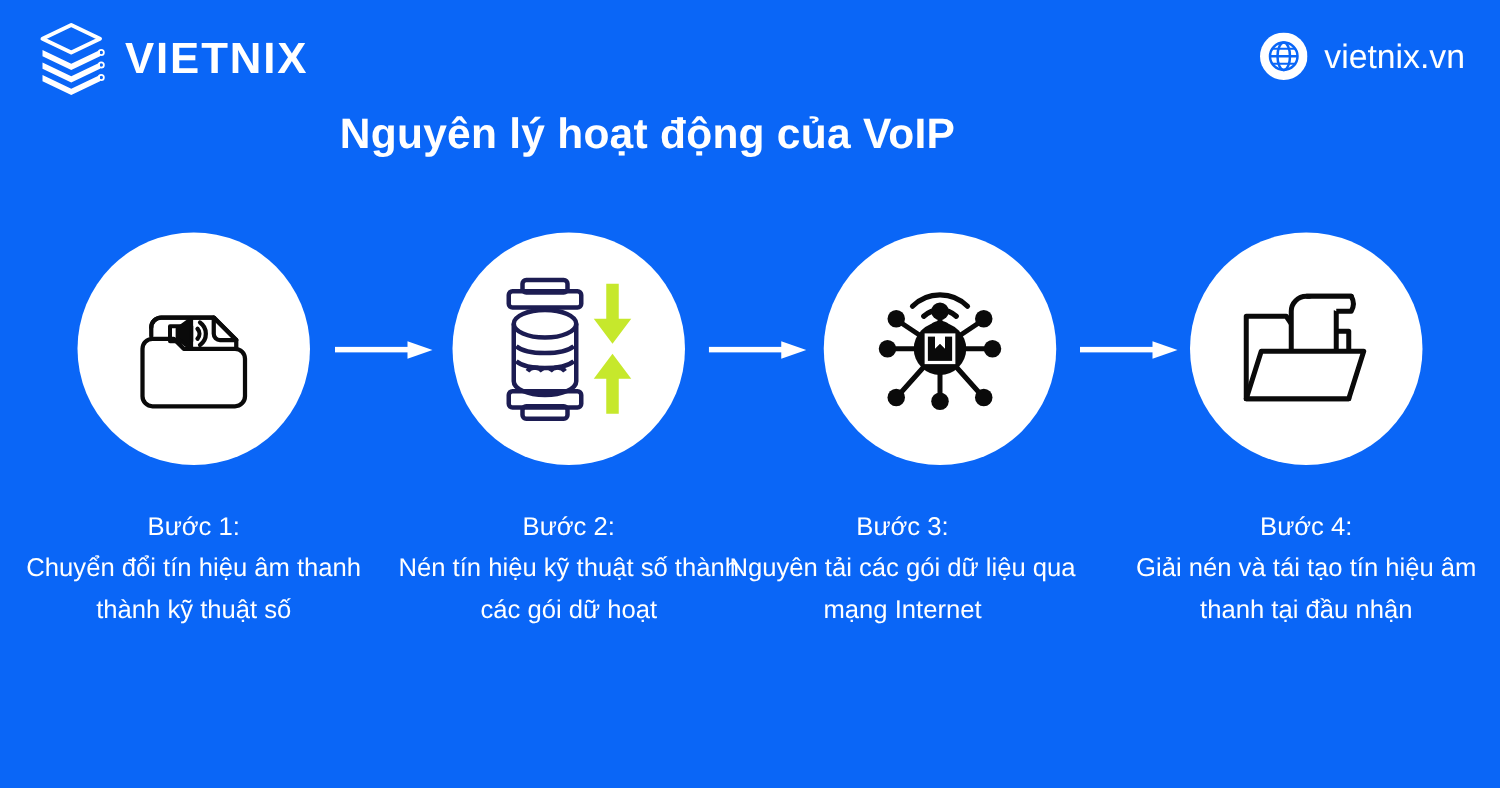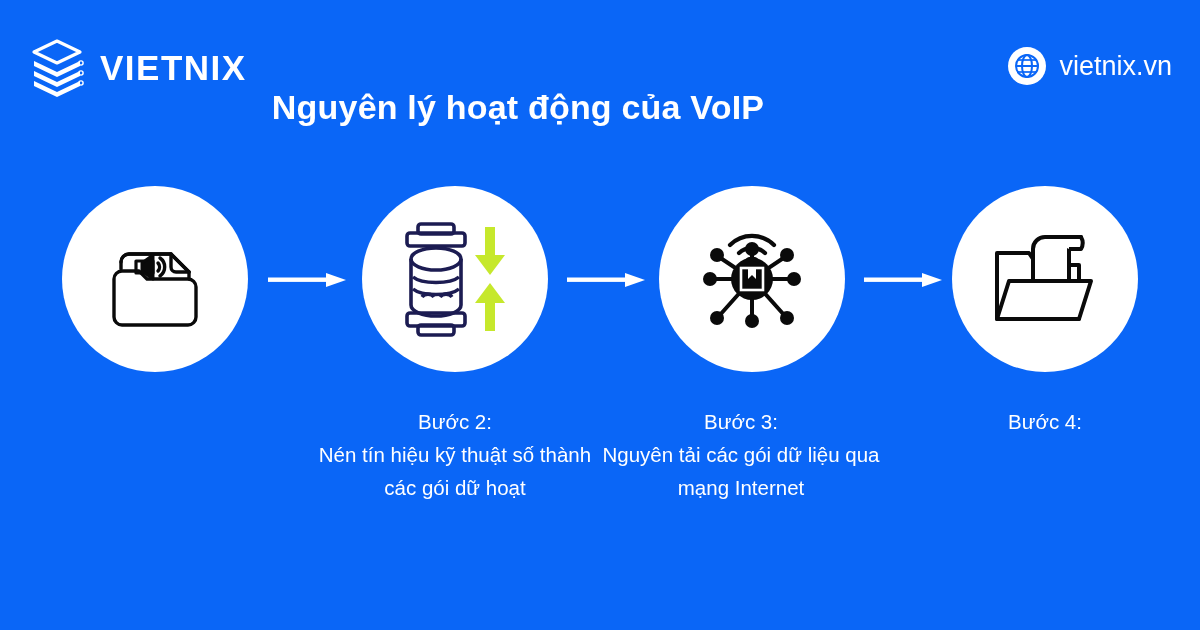--- a/index.html
+++ b/index.html
@@ -15,21 +15,20 @@
     position: relative;
     -webkit-font-smoothing: antialiased;
   }
 
   
   .header {
     position: absolute;
     top: 0; left: 0;
     width: 1200px;
     height: 96px;
-    margin-top: 21px;
   }
   .brand {
     position: absolute;
     left: 28px;
     top: 16px;
     display: flex;
     align-items: center;
     gap: 14px;
   }
   .brand-logo {
@@ -125,21 +124,21 @@
     position: absolute;
     top: 0;
     width: 300px;
     text-align: center;
     color: #ffffff;
     font-size: 20.5px;
     line-height: 33px;
   }
   .cap1 { left: 5px; }
   .cap2 { left: 305px; }
-  .cap3 { left: 591px; text-align: center; }
+  .cap3 { left: 572px; text-align: center; }
   .cap4 { left: 895px; text-align: center; }
   .cap-head { display: block; }
   .cap-body { display: block; }
 </style>
 </head>
 <body>
 
 <div class="header">
 
   <div class="brand">
@@ -292,27 +291,32 @@
 
           <path d="M20 54 L102 54 L90 92 L8 92 Z"></path>
         </g>
       </svg>
     </span>
   </div>
 </div>
 
 <div class="captions">
 
+  <div class="caption cap1">
+    <span class="cap-head">Bước 1:</span>
+    <span class="cap-body">Chuyển đổi tín hiệu âm thanh thành kỹ thuật số</span>
+  </div>
 
   <div class="caption cap2">
     <span class="cap-head">Bước 2:</span>
     <span class="cap-body">Nén tín hiệu kỹ thuật số thành các gói dữ hoạt</span>
   </div>
 
   <div class="caption cap3">
     <span class="cap-head">Bước 3:</span>
     <span class="cap-body">Nguyên tải các gói dữ liệu qua mạng Internet</span>
   </div>
 
   <div class="caption cap4">
     <span class="cap-head">Bước 4:</span>
+    <span class="cap-body">Giải nén và tái tạo tín hiệu âm thanh tại đầu nhận</span>
   </div>
 </div>
 
 </body></html>

